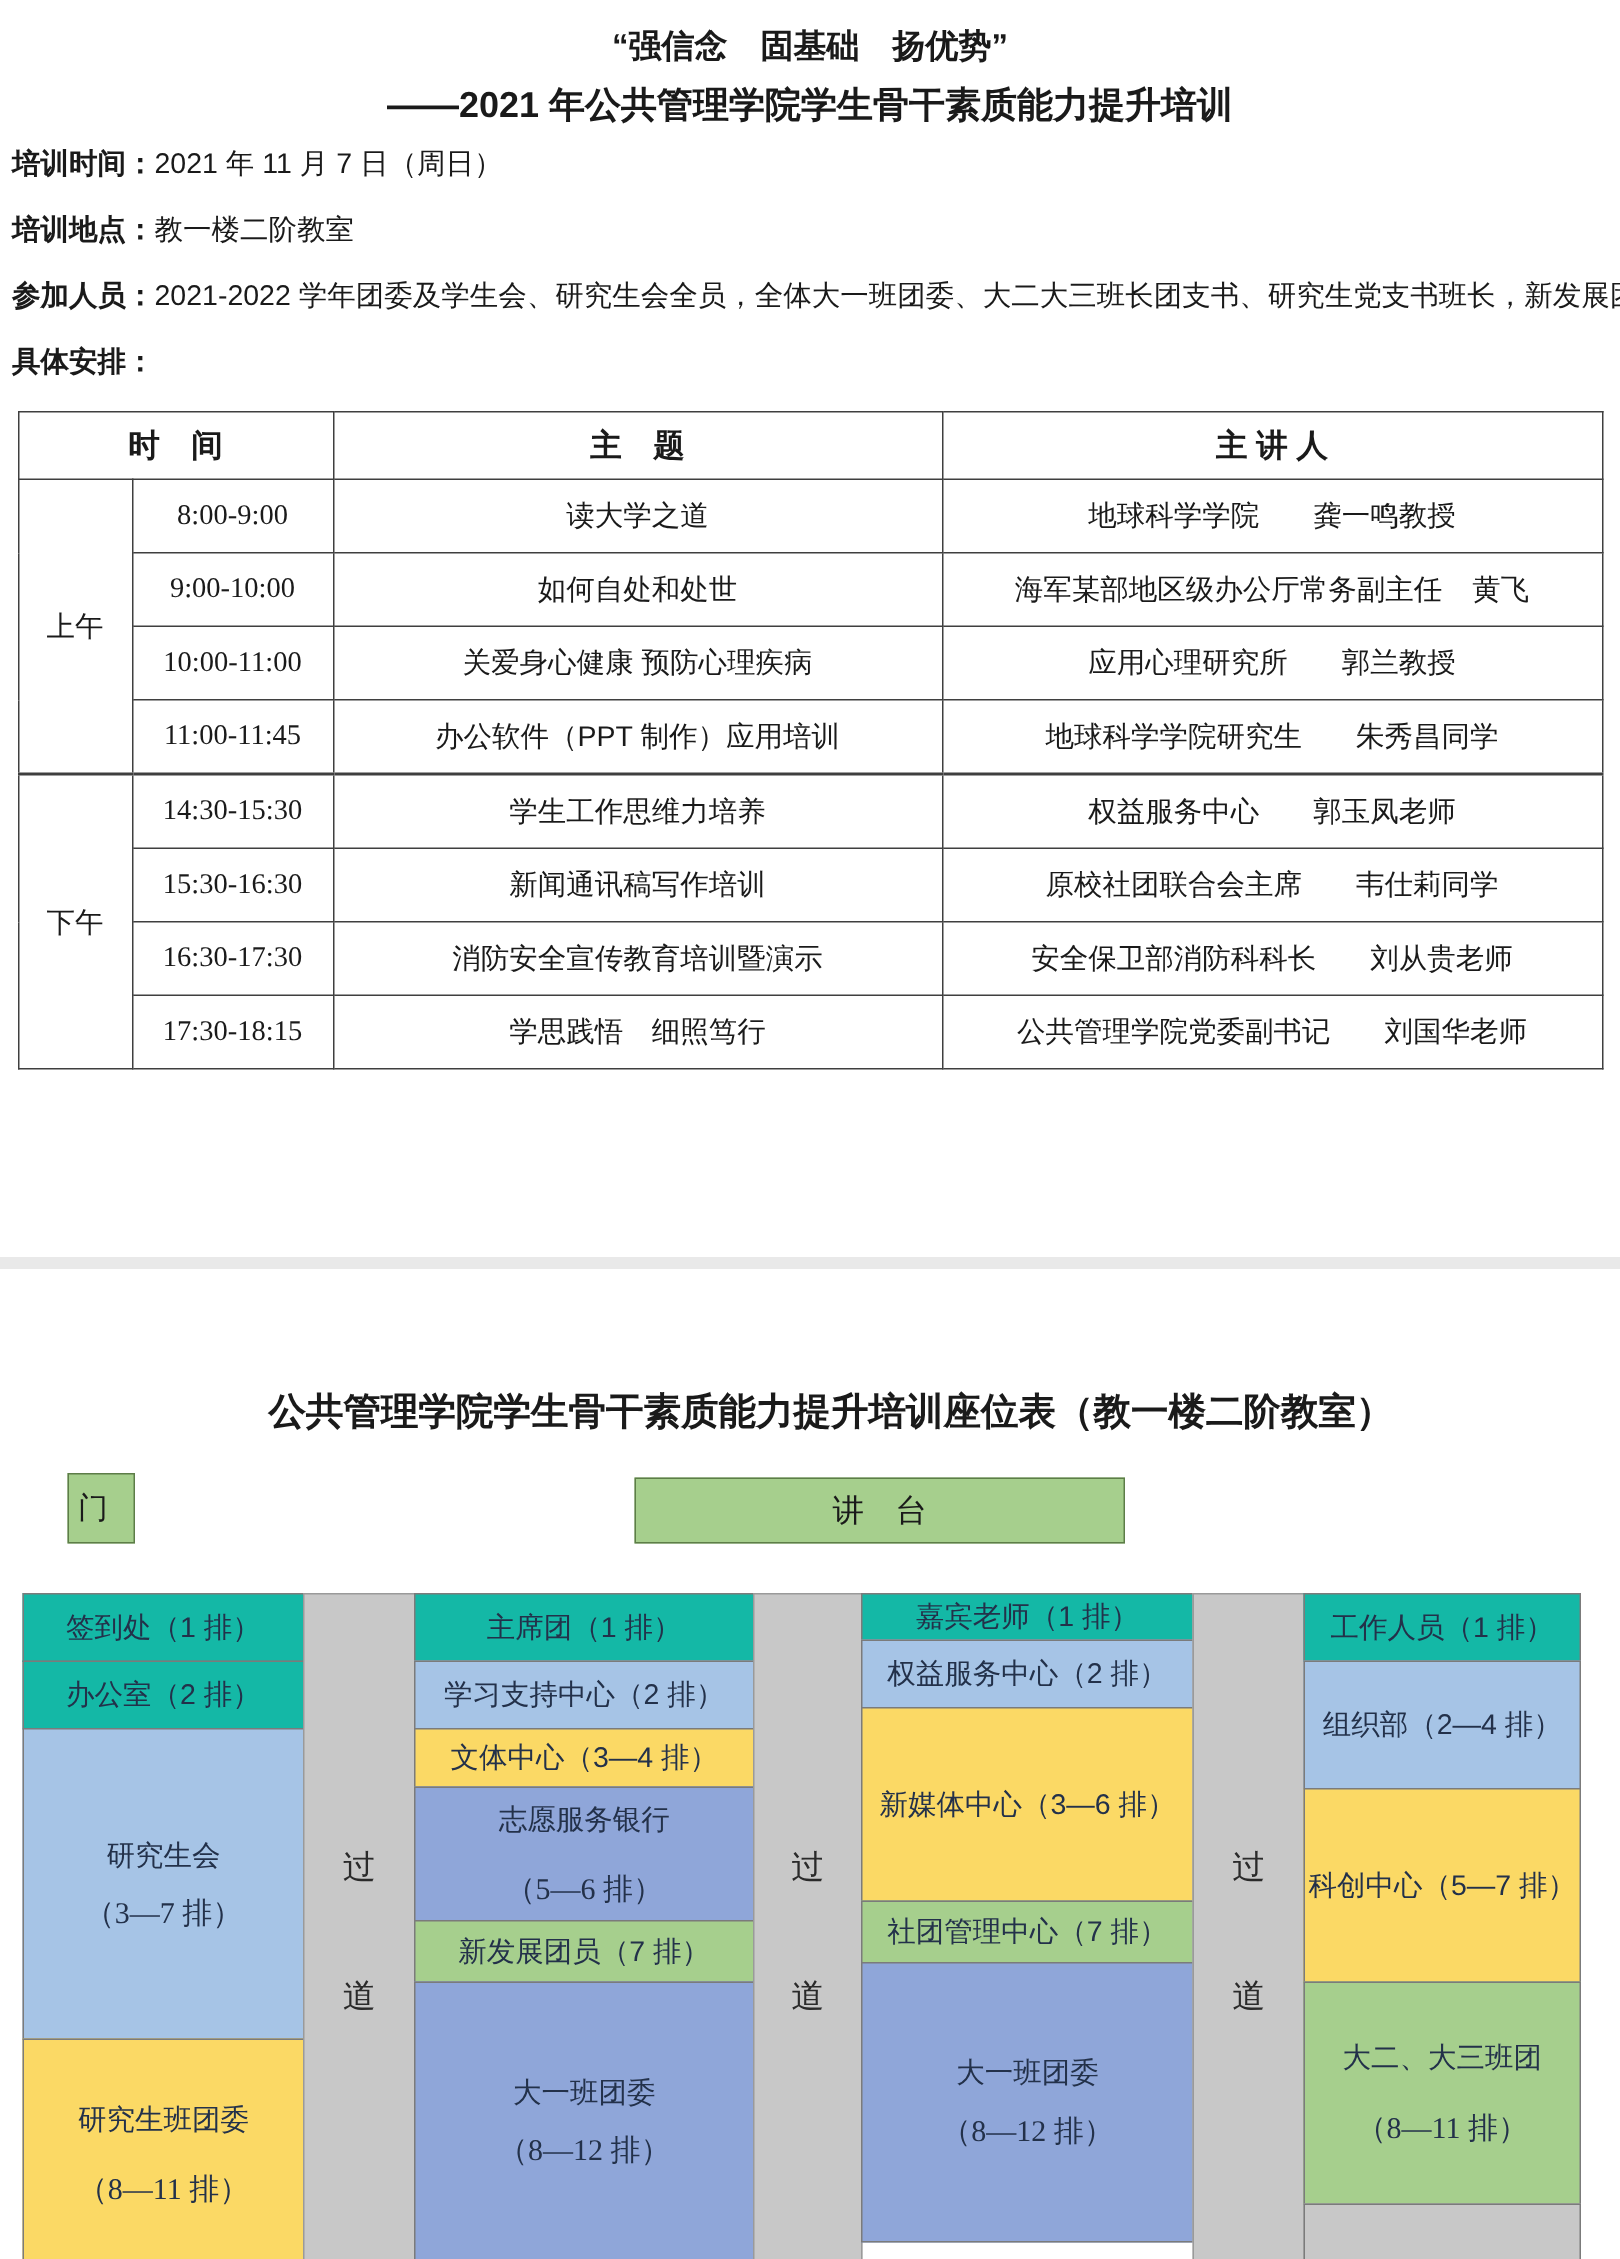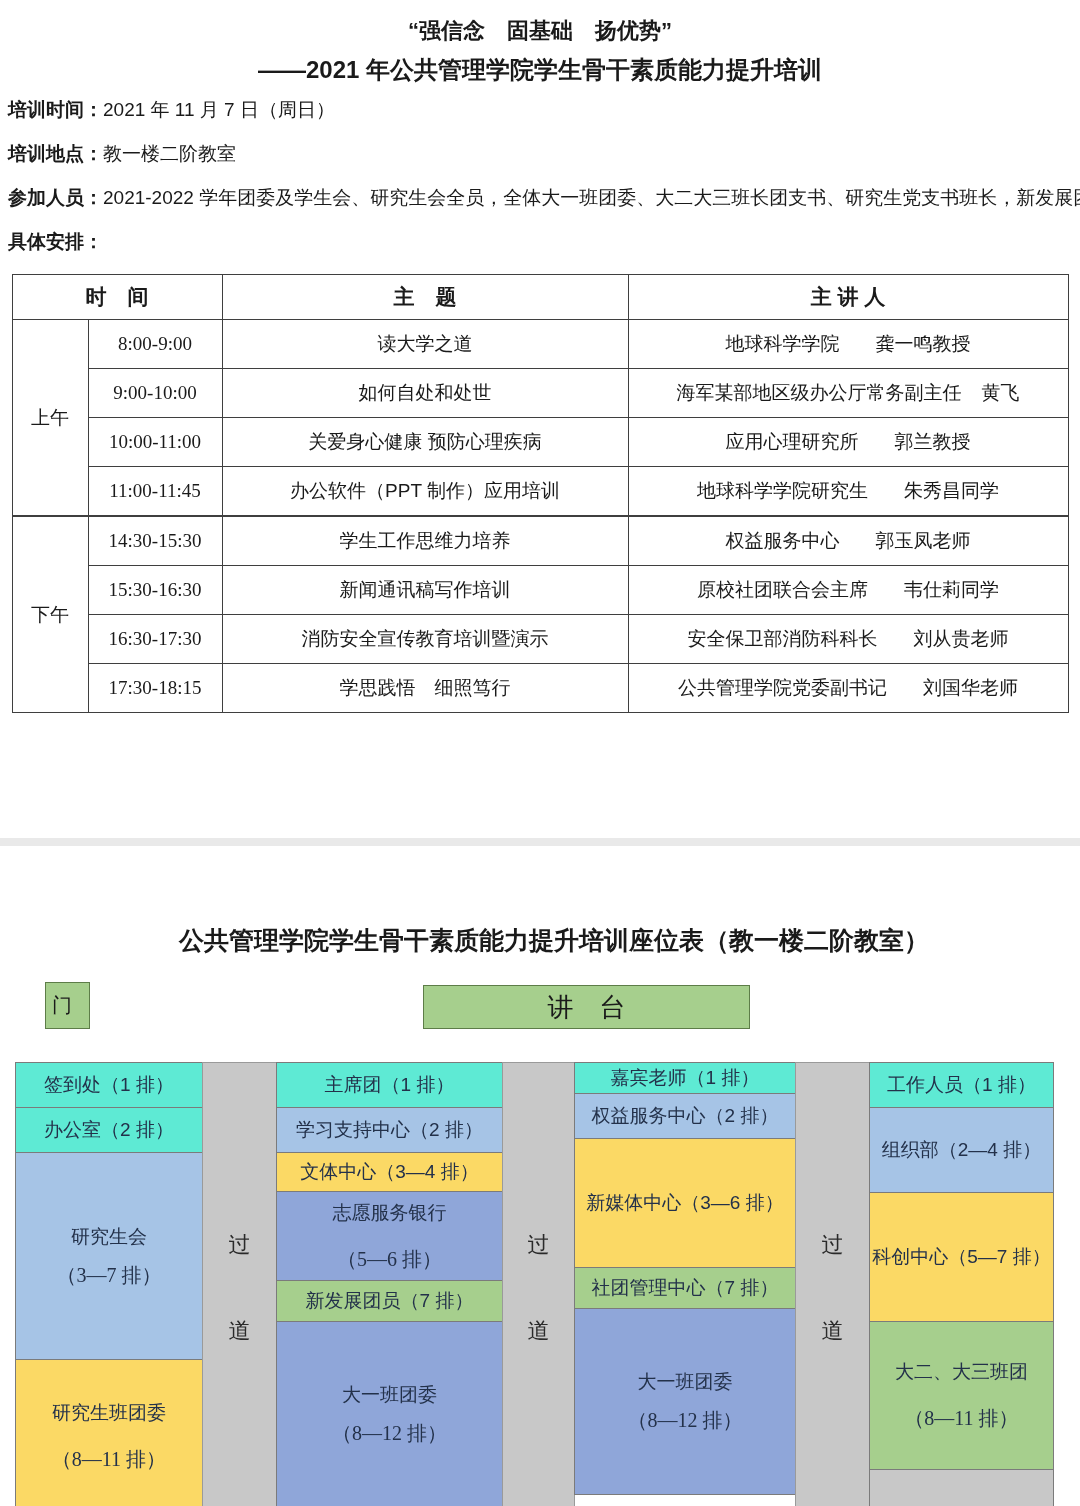--- a/index.html
+++ b/index.html
@@ -25,33 +25,33 @@
   
   .divider{height:8px;background:#e9e9e9;margin-top:125px;}
   
   .seat-title{font-size:25px;font-weight:bold;text-align:center;margin:78px 0 0;padding-left:28px;}
   .room{position:relative;height:556px;}
   .door{position:absolute;left:45px;top:25px;width:45px;height:47px;background:#a6cf8d;
         border:1px solid #5d7d48;display:flex;align-items:center;justify-content:flex-start;
         padding-left:6px;box-sizing:border-box;font-size:20px;}
   .stage{position:absolute;left:423px;top:28px;width:327px;height:44px;background:#a6cf8d;
          border:1px solid #5d7d48;display:flex;align-items:center;justify-content:center;
-         box-sizing:border-box;font-size:26px;}
+         box-sizing:border-box;font-size:21px;}
   .grid{position:absolute;left:15px;top:105px;display:flex;align-items:flex-start;}
   .seatcol{display:flex;flex-direction:column;}
   .seat{box-sizing:border-box;border:1px solid #7b7b7b;margin-top:-1px;
         display:flex;flex-direction:column;align-items:center;justify-content:center;
         gap:12px;color:#23314a;font-size:19px;text-align:center;}
   .seat:first-child{margin-top:0;}
   .seat .l1{white-space:nowrap;}
   .seat.spread{gap:20px;}
   .seat .rows{font-family:"Liberation Serif","DejaVu Serif",serif;font-size:20px;white-space:nowrap;}
   .aisle{height:451px;background:#c8c8c8;border:1px solid #9a9a9a;box-sizing:border-box;margin-left:-1px;margin-right:-1px;
          display:flex;flex-direction:column;align-items:center;justify-content:center;gap:56px;font-size:22px;color:#2a2a2a;}
-  .c-or{background:#5eead4;justify-content:center;}
+  .c-or{background:#14b8a6;justify-content:center;}
   .c-lb{background:#a6c4e6;}
   .c-pw{background:#8fa6d9;}
   .c-yl{background:#fbd965;}
   .c-gr{background:#a6cf8d;}
   .c-gy{background:#c8c8c8;}
 </style>
 </head>
 <body>
 
 <div class="doc">

